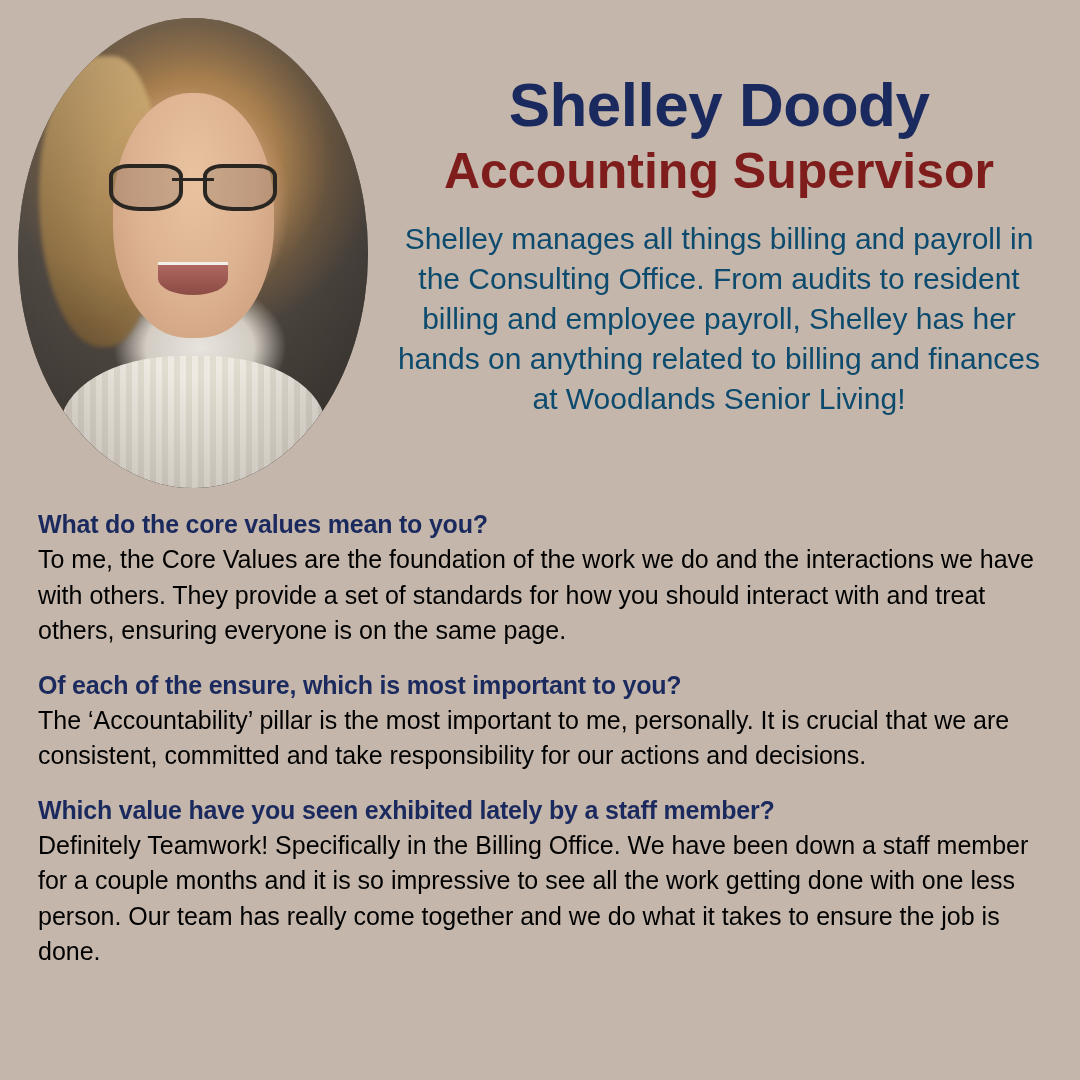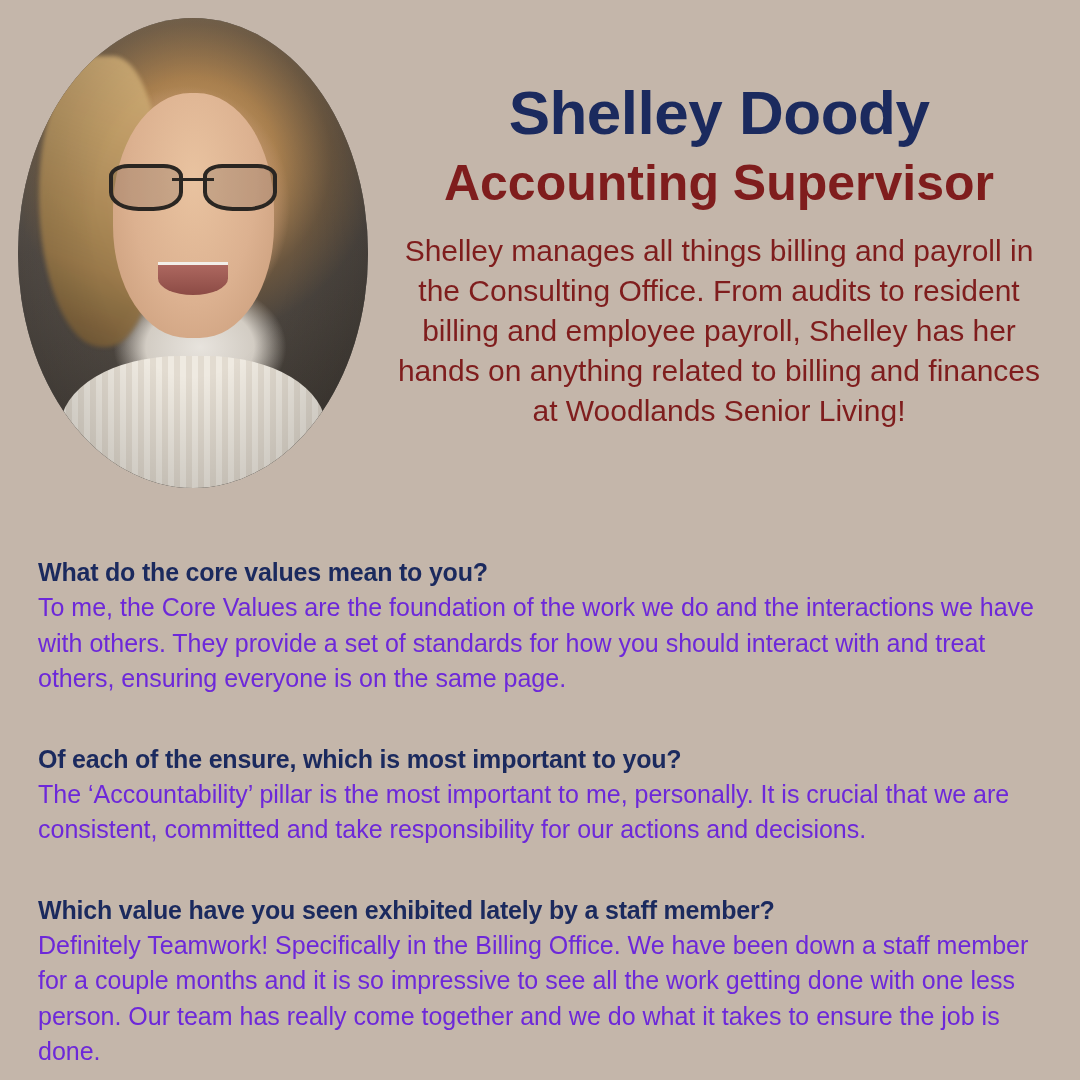--- a/index.html
+++ b/index.html
@@ -139,55 +139,55 @@
     padding-left: 14px;
     padding-top: 52px;
     text-align: center;
   }
   .name {
     font-size: 62px;
     font-weight: 700;
     line-height: 1.0;
     letter-spacing: -0.5px;
     color: #1b2a5e;
-    margin: 12px;
+    margin: 4px;
   }
   .role {
     font-size: 50px;
     font-weight: 700;
     line-height: 1.1;
     margin: 8px 0 0 0;
     color: #7f1d1d;
   }
   .intro {
     font-size: 30px;
     line-height: 1.33;
     margin: 20px 0 2px 0;
-    color: #7f1d1d;
+    color: #0c4a6e;
     padding: 0 4px;
   }
 
   
   .qa {
     padding: 22px 46px 0 38px;
     box-sizing: border-box;
   }
-  .qa-block { margin-bottom: 22px; margin-top: 48px; }
+  .qa-block { margin-bottom: 22px; }
   .q {
     font-size: 25px;
     font-weight: 700;
     margin: 0 0 3px 0;
     color: #1b2a5e;
     letter-spacing: -0.2px;
   }
   .a {
     font-size: 25px;
     line-height: 1.42;
     margin: 0;
-    color: #6d28d9;
+    color: #000000;
   }
 </style>
 </head>
 <body>
 
 <div class="card">
 
   <div class="top">
 
     <div class="photo-wrap">

